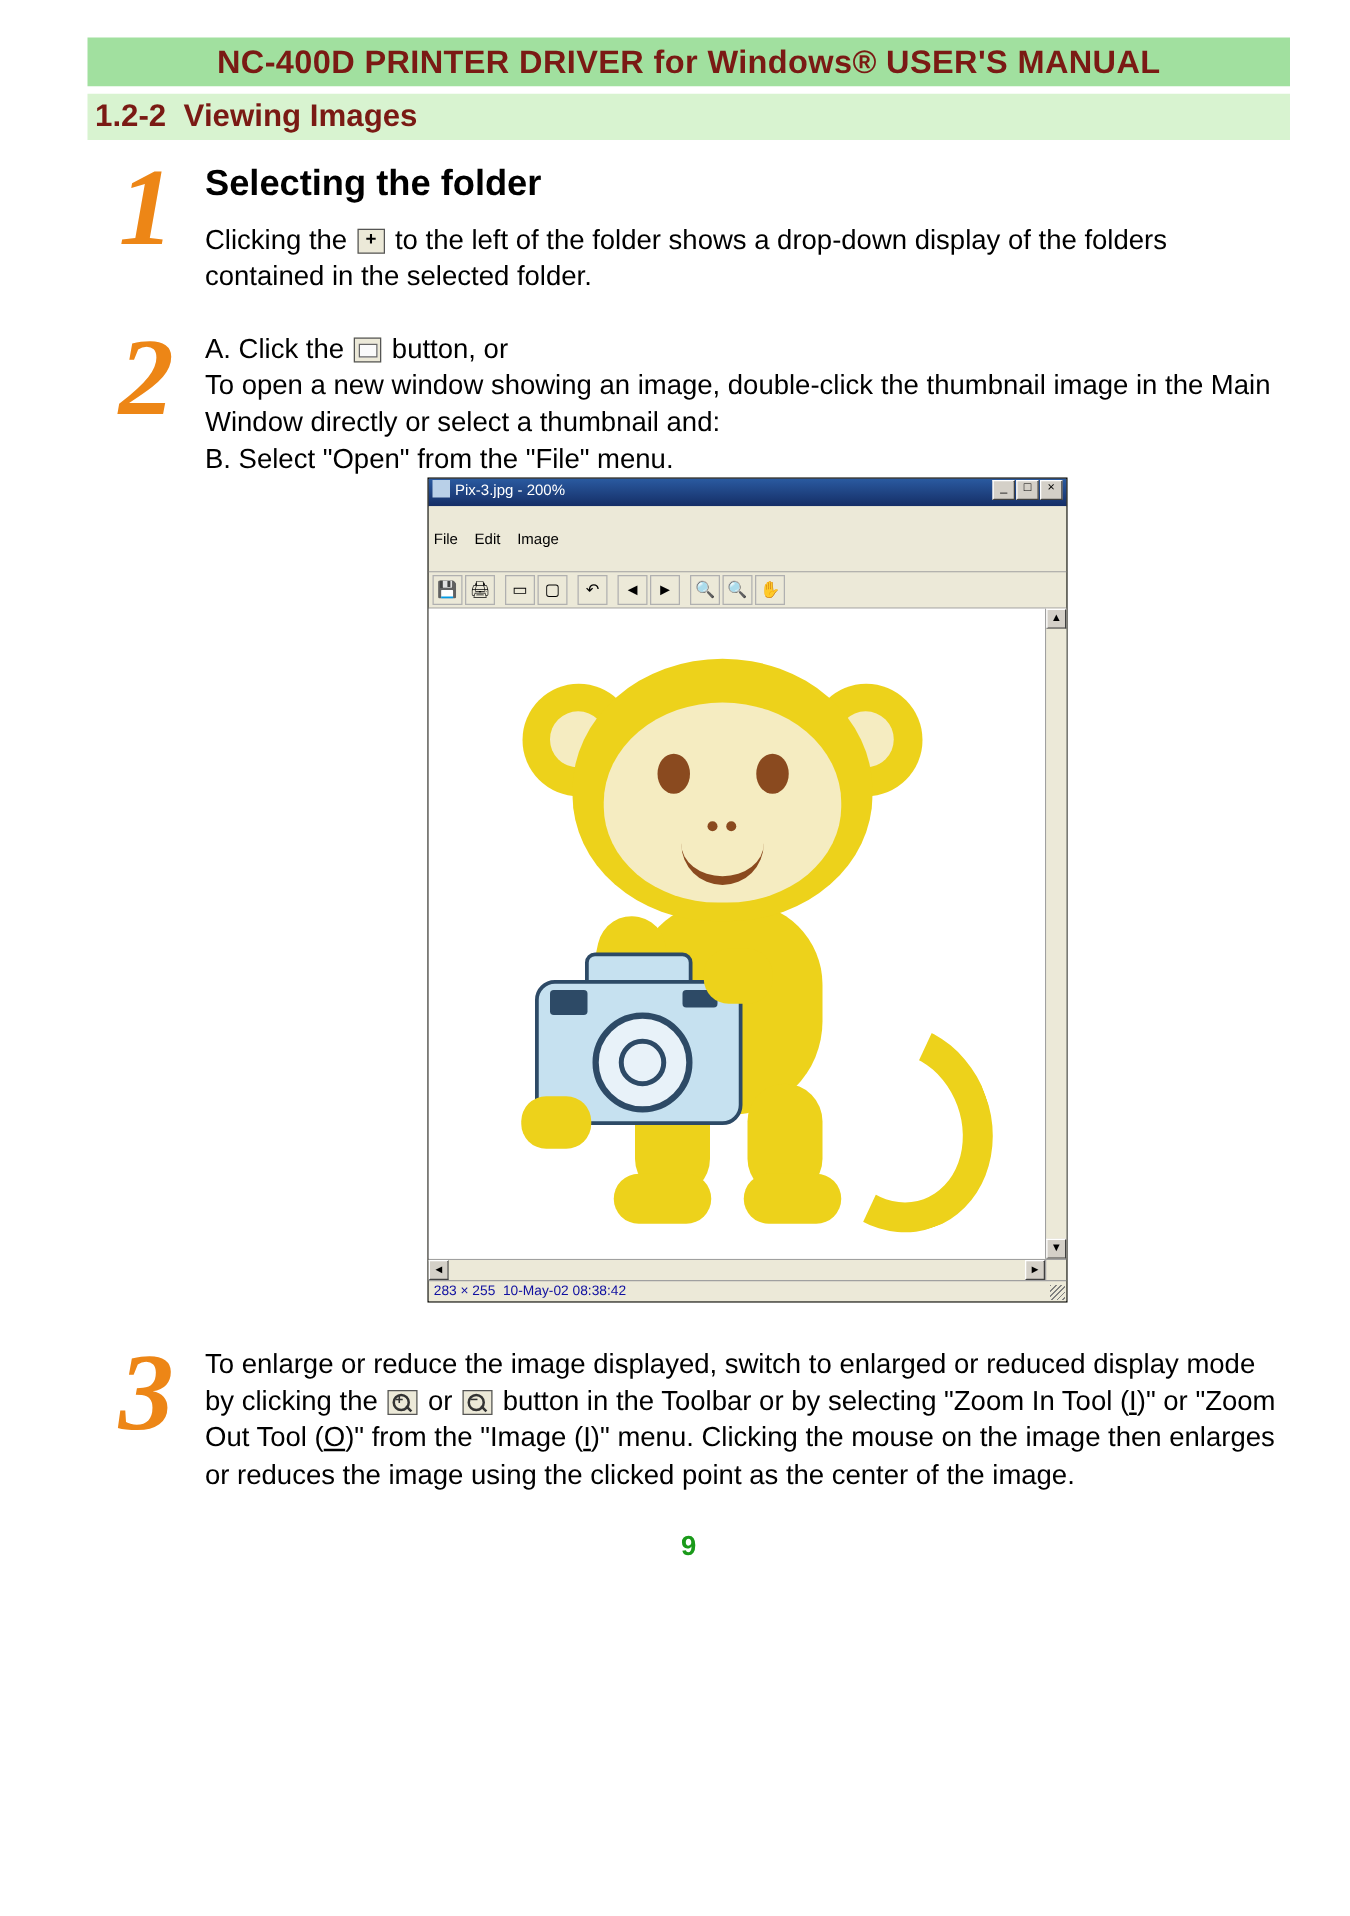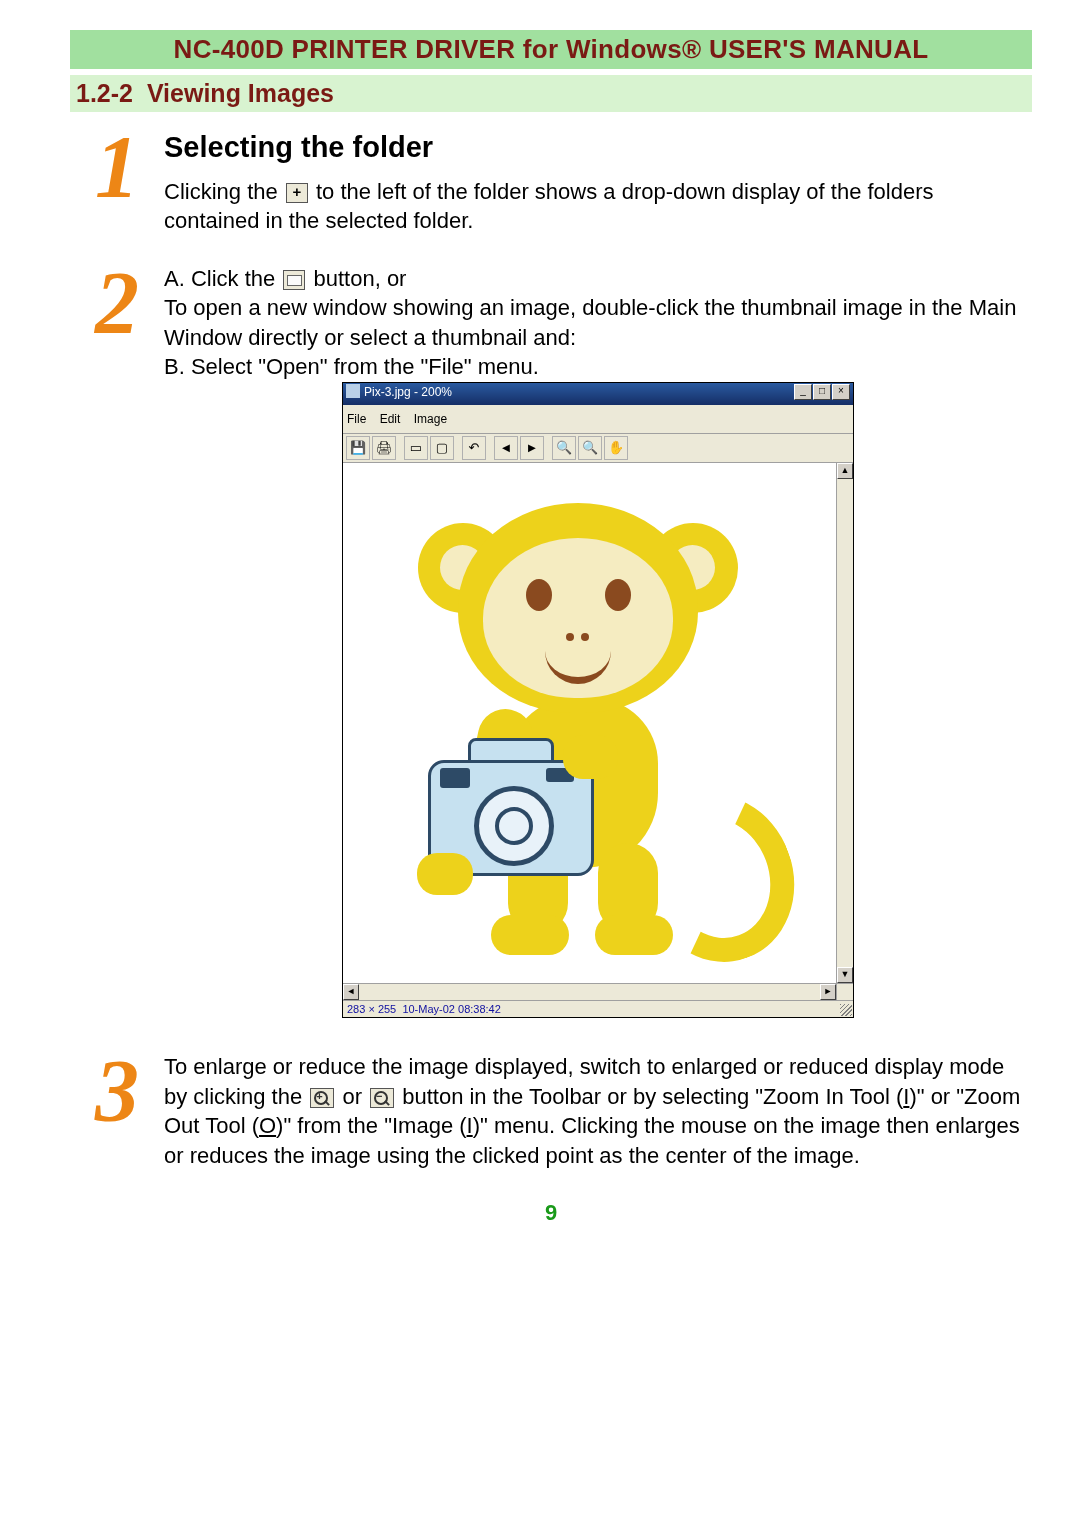--- a/index.html
+++ b/index.html
@@ -154,21 +154,21 @@
     border-right-color: #404040;
     border-bottom-color: #404040;
     font-size: 10px;
     line-height: 12px;
     text-align: center;
     color: #000;
     margin-left: 1px;
   }
   .win-menubar {
     background: #ece9d8;
-    padding: 6px 4px;
+    padding: 18px 4px;
     font-size: 12px;
     border-bottom: 1px solid #a0a0a0;
   }
   .win-menubar span { margin-right: 10px; text-decoration: underline; text-decoration-color: transparent; }
   .win-menubar span::first-letter { text-decoration: underline; }
   .win-toolbar {
     background: #ece9d8;
     padding: 2px 3px;
     border-bottom: 1px solid #a0a0a0;
     display: flex;

